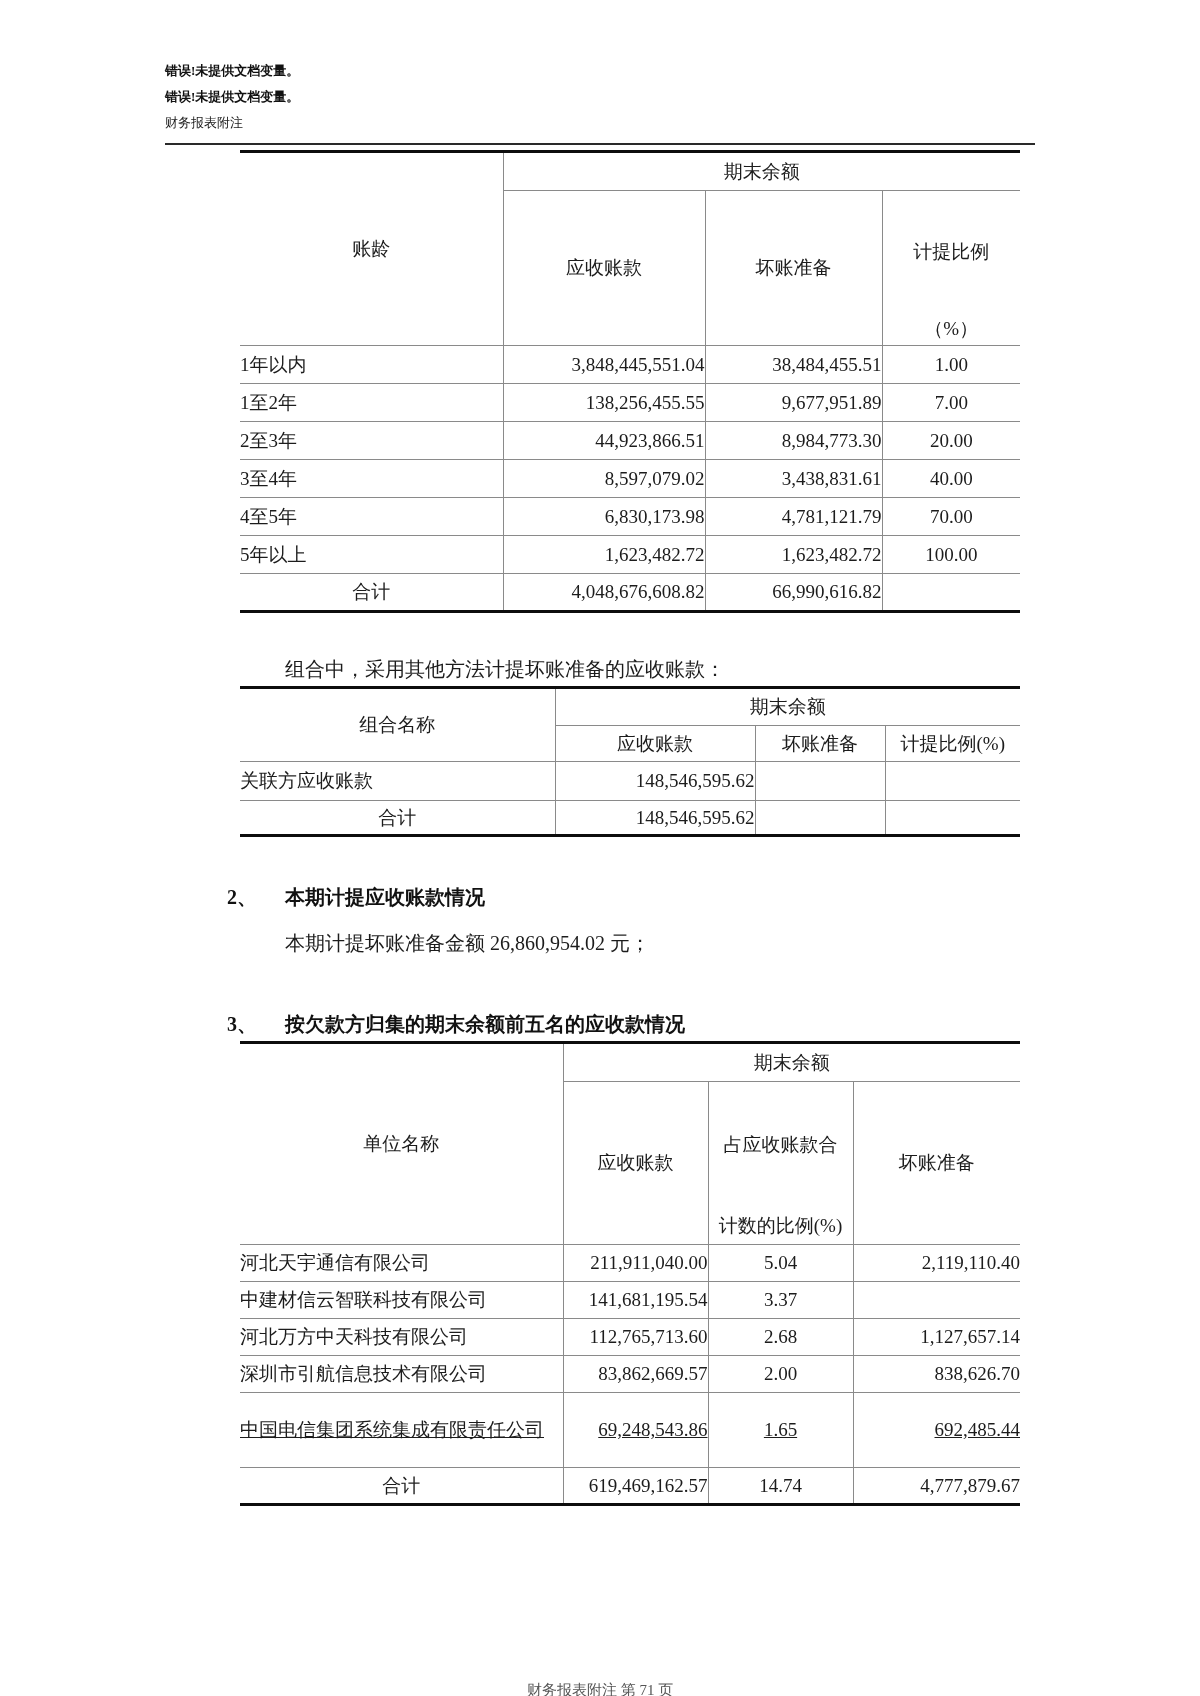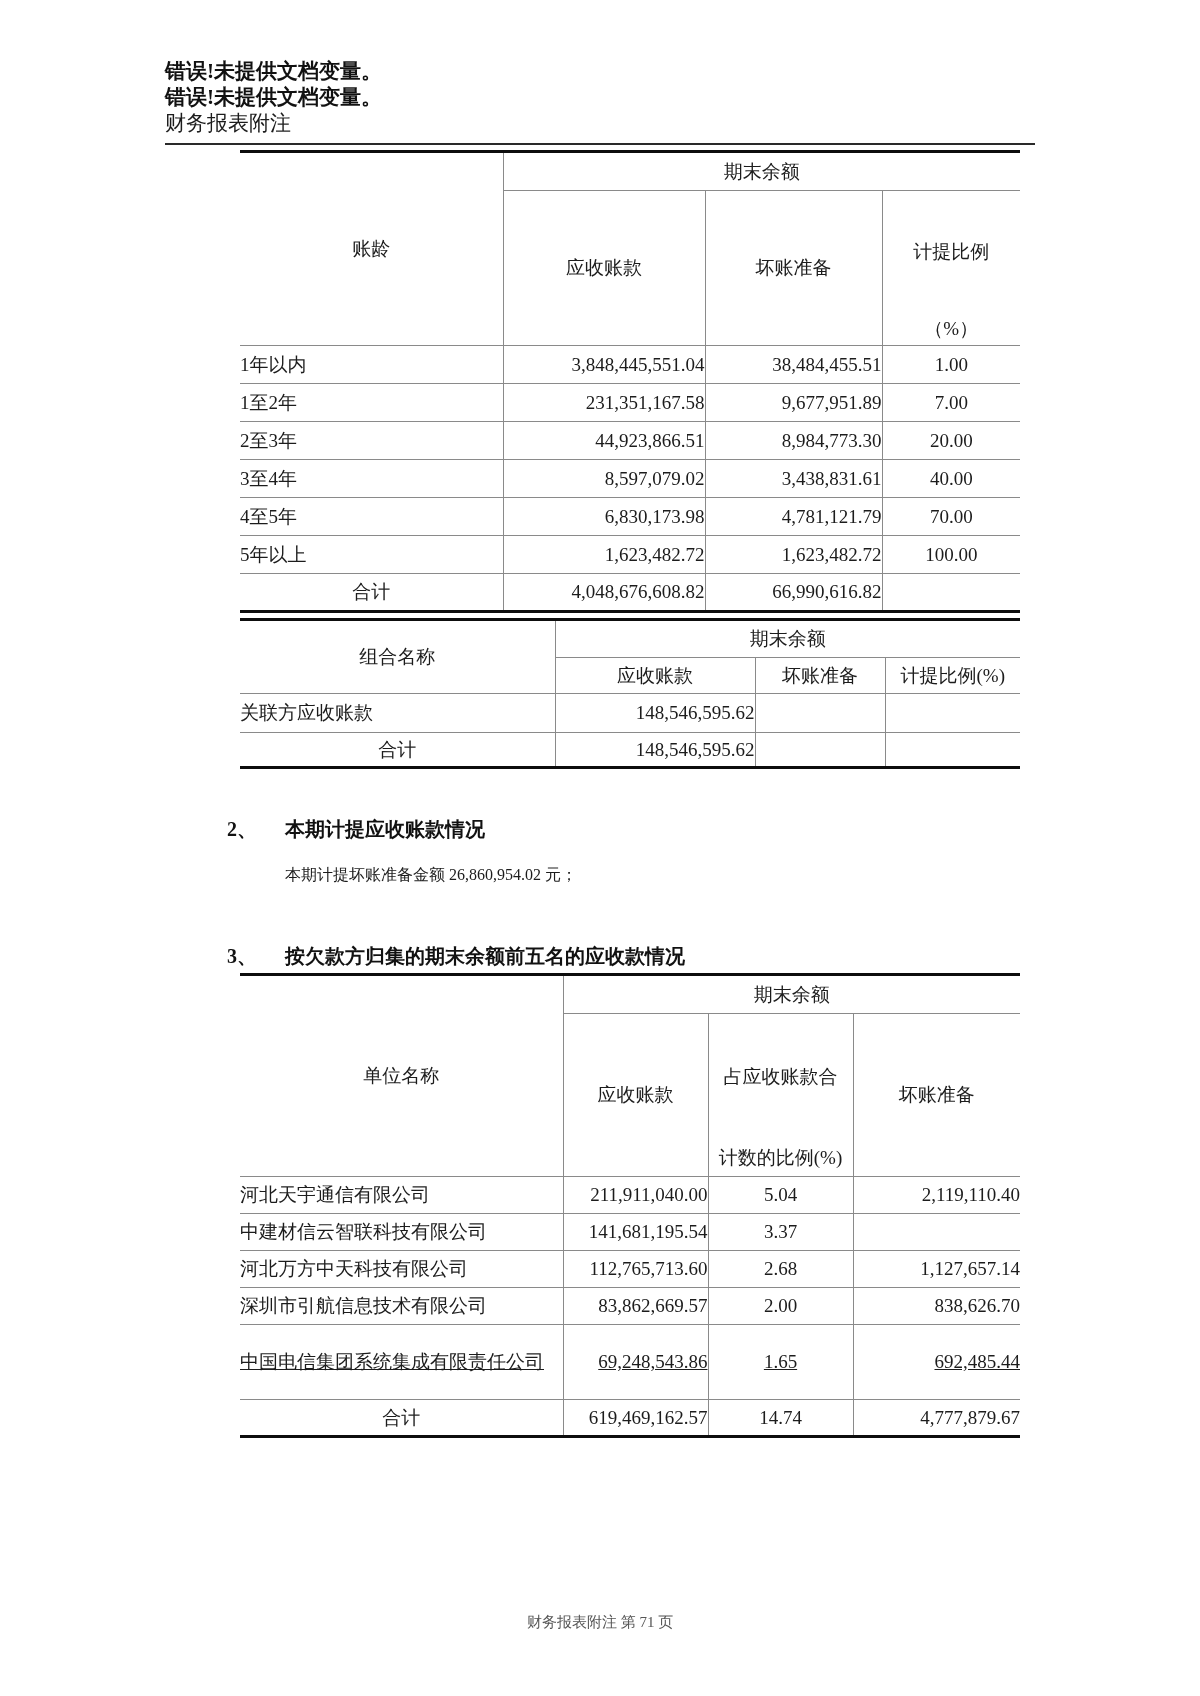--- a/index.html
+++ b/index.html
@@ -10,29 +10,29 @@
     margin: 0 auto;
     background: #ffffff;
     box-sizing: border-box;
     padding: 58px 165px 0 165px;
     font-family: "Liberation Serif", "DejaVu Serif", serif;
     color: #1c1c1c;
     overflow: hidden;
   }
   
   .doc-header { border-bottom: 2px solid #2a2a2a; padding-bottom: 7px; }
-  .hdr-line { font-size: 21px; line-height: 26px; }
+  .hdr-line { font-size: 13px; line-height: 26px; }
   .hdr-bold { font-weight: bold; color: #111; }
   
   .tbl-title { margin: 38px 0 0 120px; font-size: 20px; line-height: 24px; }
   .tbl-title2 { margin-top: 44px; }
   .section-head { display: flex; margin: 48px 0 0 62px; font-weight: bold; font-size: 20px; line-height: 25px; color: #111; }
   .section-head .sec-num { width: 58px; }
   .section3 { margin-top: 56px; }
-  .body-text { margin: 20px 0 0 120px; font-size: 16px; line-height: 26px; }
+  .body-text { margin: 20px 0 0 120px; font-size: 20px; line-height: 26px; }
   
   table.fin { border-collapse: collapse; table-layout: fixed; width: 780px; margin: 5px 0 0 75px; border-top: 3px solid #0d0d0d; border-bottom: 3px solid #0d0d0d; font-size: 19px; }
   table.fin td { border-bottom: 1px solid #8a8a8a; vertical-align: middle; padding: 0; overflow: hidden; }
   td.bl { border-left: 1px solid #8a8a8a; }
   td.ctr { text-align: center; }
   td.num { text-align: right; padding-right: 12px; font-size: 19px; margin-top: 26px; }
   td.lbl { text-align: left; padding-left: 26px; }
   td.wrap { line-height: 30px; padding-top: 4px; padding-bottom: 4px; }
   .two-line { line-height: 33px; margin-top: 44px; }
   .t3 .two-line { line-height: 37px; }
@@ -84,21 +84,21 @@
       </td>
     </tr>
     <tr class="dr">
       <td class="lbl">1年以内</td>
       <td class="bl num">3,848,445,551.04</td>
       <td class="bl num">38,484,455.51</td>
       <td class="bl ctr">1.00</td>
     </tr>
     <tr class="dr">
       <td class="lbl">1至2年</td>
-      <td class="bl num">231,351,167.58</td>
+      <td class="bl num">138,256,455.55</td>
       <td class="bl num">9,677,951.89</td>
       <td class="bl ctr">7.00</td>
     </tr>
     <tr class="dr">
       <td class="lbl">2至3年</td>
       <td class="bl num">44,923,866.51</td>
       <td class="bl num">8,984,773.30</td>
       <td class="bl ctr">20.00</td>
     </tr>
     <tr class="dr">
@@ -121,20 +121,21 @@
     </tr>
     <tr class="dr">
       <td class="ctr">合计</td>
       <td class="bl num">4,048,676,608.82</td>
       <td class="bl num">66,990,616.82</td>
       <td class="bl ctr"></td>
     </tr>
   </tbody>
     </table>
 
+  <div class="tbl-title tbl-title2">组合中，采用其他方法计提坏账准备的应收账款：</div>
 
   <table class="fin t2">
     <colgroup>
         <col style="width:315px">
         <col style="width:200px">
         <col style="width:130px">
         <col style="width:135px">
       </colgroup>
     <tbody>
         <tr class="gh">

